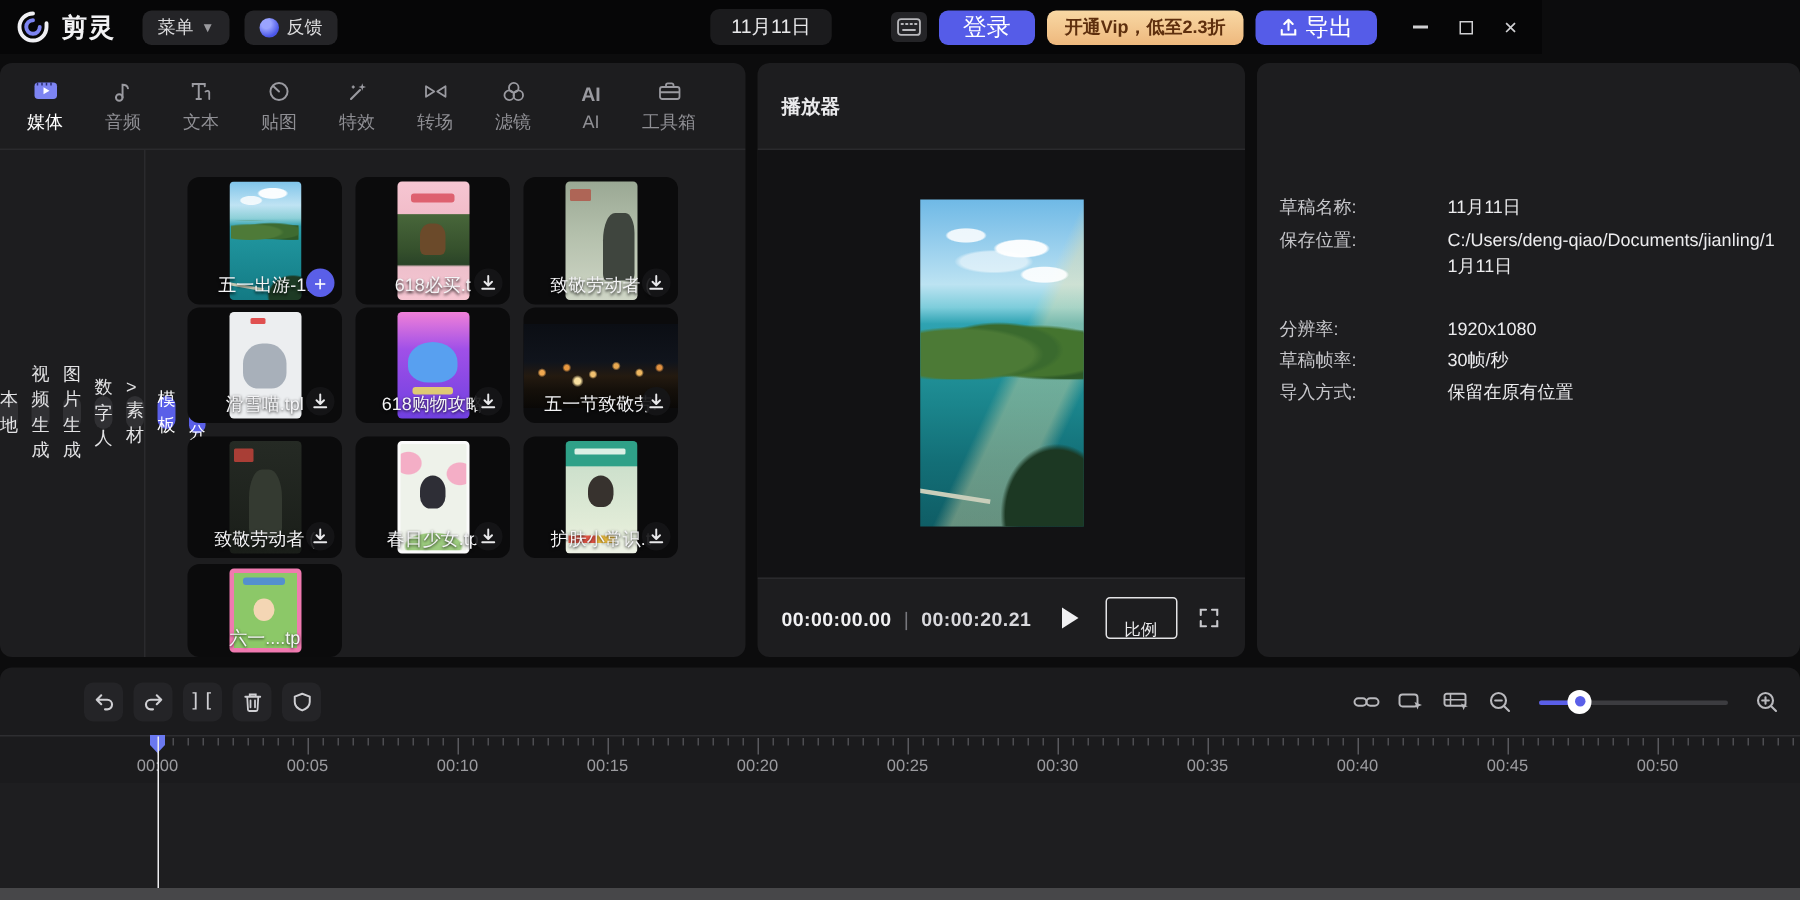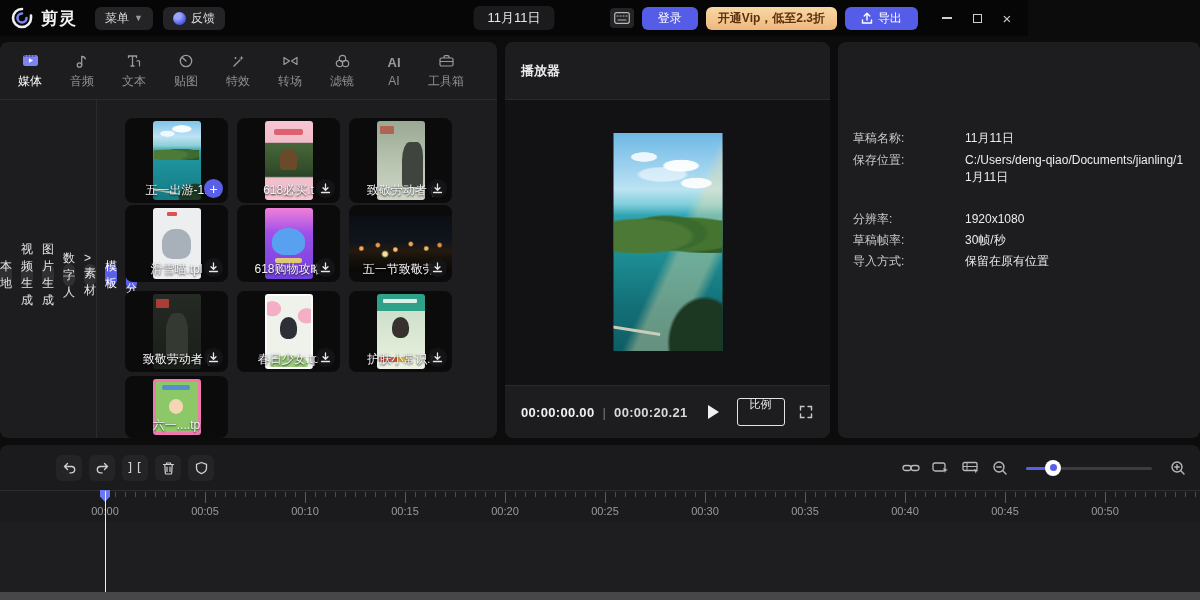--- a/index.html
+++ b/index.html
@@ -12,21 +12,21 @@
   .logo-wrap{display:flex;align-items:center;gap:7px;margin-left:10px;}
   .logo-text{font-size:17px;font-weight:bold;color:#f2f2f4;letter-spacing:1px;}
   .tb-btn{height:23px;display:flex;align-items:center;gap:5px;background:#242427;border-radius:6px;padding:0 10px;font-size:12px;color:#dcdcde;cursor:default;}
   .menu-btn{margin-left:18px;}
   .caret{font-size:9px;color:#9a9a9e;}
   .fb-btn{margin-left:10px;}
   .fb-dot{width:13px;height:13px;border-radius:50%;background:radial-gradient(circle at 35% 30%,#9aa4ff 0 25%,#4a56e8 70%);}
   .doc-title{position:absolute;left:50%;transform:translateX(-50%);top:6px;height:24px;line-height:24px;padding:0 14px;background:#1b1b1d;border-radius:6px;font-size:13px;color:#e8e8ea;}
   .tb-right{position:absolute;right:8px;top:0;height:36px;display:flex;align-items:center;gap:8px;}
   .kb-btn{width:24px;height:20px;background:#242427;border-radius:4px;display:flex;align-items:center;justify-content:center;color:#b9b9bd;}
-  .login-btn,.export-btn{height:23px;border-radius:6px;background:#555ce8;color:#fff;font-size:12px;display:flex;align-items:center;justify-content:center;padding:0 16px;gap:5px;}
+  .login-btn,.export-btn{height:23px;border-radius:6px;background:#555ce8;color:#fff;font-size:16px;display:flex;align-items:center;justify-content:center;padding:0 16px;gap:5px;}
   .vip-btn{height:23px;border-radius:6px;background:linear-gradient(180deg,#f8d8a4,#eeb87d);color:#5e2f0e;font-size:12px;font-weight:bold;display:flex;align-items:center;padding:0 12px;}
   .win-ctrls{display:flex;align-items:center;gap:4px;margin-left:8px;}
   .win-btn{width:26px;height:26px;display:flex;align-items:center;justify-content:center;color:#cfcfd2;}
   .min-glyph{width:10px;height:1.5px;background:#cfcfd2;}
   .max-glyph{width:9px;height:9px;border:1.3px solid #cfcfd2;}
   .close-glyph{font-size:15px;line-height:1;color:#cfcfd2;}
 
   
   .panel{position:absolute;background:#1d1d1f;border-radius:8px;overflow:hidden;}
   .panel-left{left:0;top:42px;width:497px;height:396px;}
@@ -122,21 +122,21 @@
                radial-gradient(ellipse at 48% 55%,#3a6a2e 0 48%,transparent 54%),
                radial-gradient(ellipse at 70% 58%,#44742f 0 44%,transparent 50%),
                radial-gradient(ellipse at 92% 64%,#2e5a28 0 38%,transparent 44%);}
   .vf-mountain{position:absolute;right:-8%;bottom:-6%;width:60%;height:32%;
     background:radial-gradient(ellipse at 60% 70%,#1c3823 0 62%,transparent 68%);}
   .vf-bridge{position:absolute;left:-4%;bottom:9%;width:48%;height:2.5px;background:#c9ceba;transform:rotate(9deg);}
   .player-ctrls{position:absolute;left:0;right:0;bottom:0;height:53px;border-top:1px solid #2a2a2d;display:flex;align-items:center;padding:0 16px;}
   .timecode{font-size:13px;font-weight:bold;color:#f0f0f2;letter-spacing:.3px;}
   .tc-sep{color:#77777c;margin:0 8px;font-weight:normal;}
   .play-btn{margin-left:20px;width:0;height:0;border-left:11px solid #f0f0f2;border-top:7px solid transparent;border-bottom:7px solid transparent;}
-  .ratio-btn{margin-left:18px;height:22px;padding:13px 12px;border:1.5px solid #e4e4e6;border-radius:3px;font-size:11px;color:#ececee;display:flex;align-items:flex-end;}
+  .ratio-btn{margin-left:18px;height:22px;padding:13px 12px;border:1.5px solid #e4e4e6;border-radius:3px;font-size:11px;color:#ececee;display:flex;align-items:flex-start;}
   .fs-btn{margin-left:14px;color:#c9c9cd;}
 
   
   .params-body{position:absolute;left:0;right:0;top:58px;bottom:0;}
   .param-row{position:absolute;left:15px;right:14px;display:flex;font-size:12px;line-height:17px;}
   .param-label{width:112px;color:#c7c7cb;flex:none;}
   .param-value{color:#ececee;word-break:break-all;}
 
   
   .timeline{position:absolute;left:0;top:445px;width:1200px;height:155px;background:#1b1b1d;border-radius:8px 8px 0 0;}

